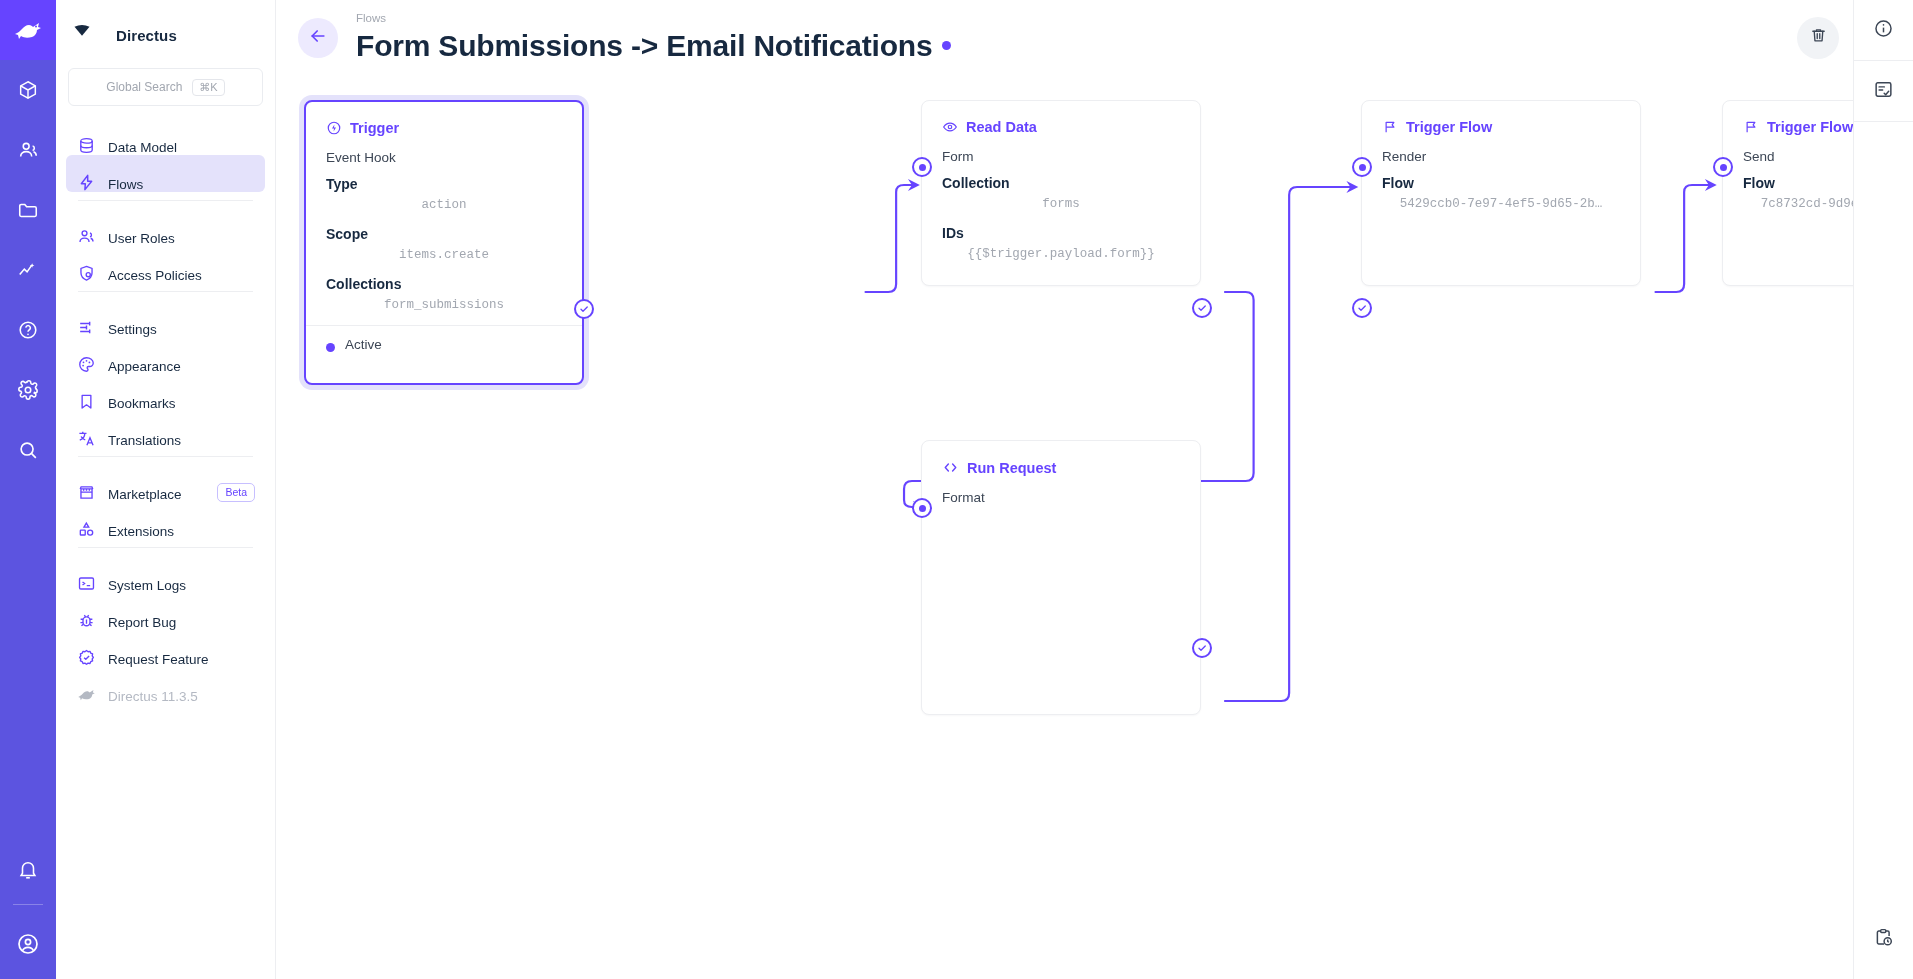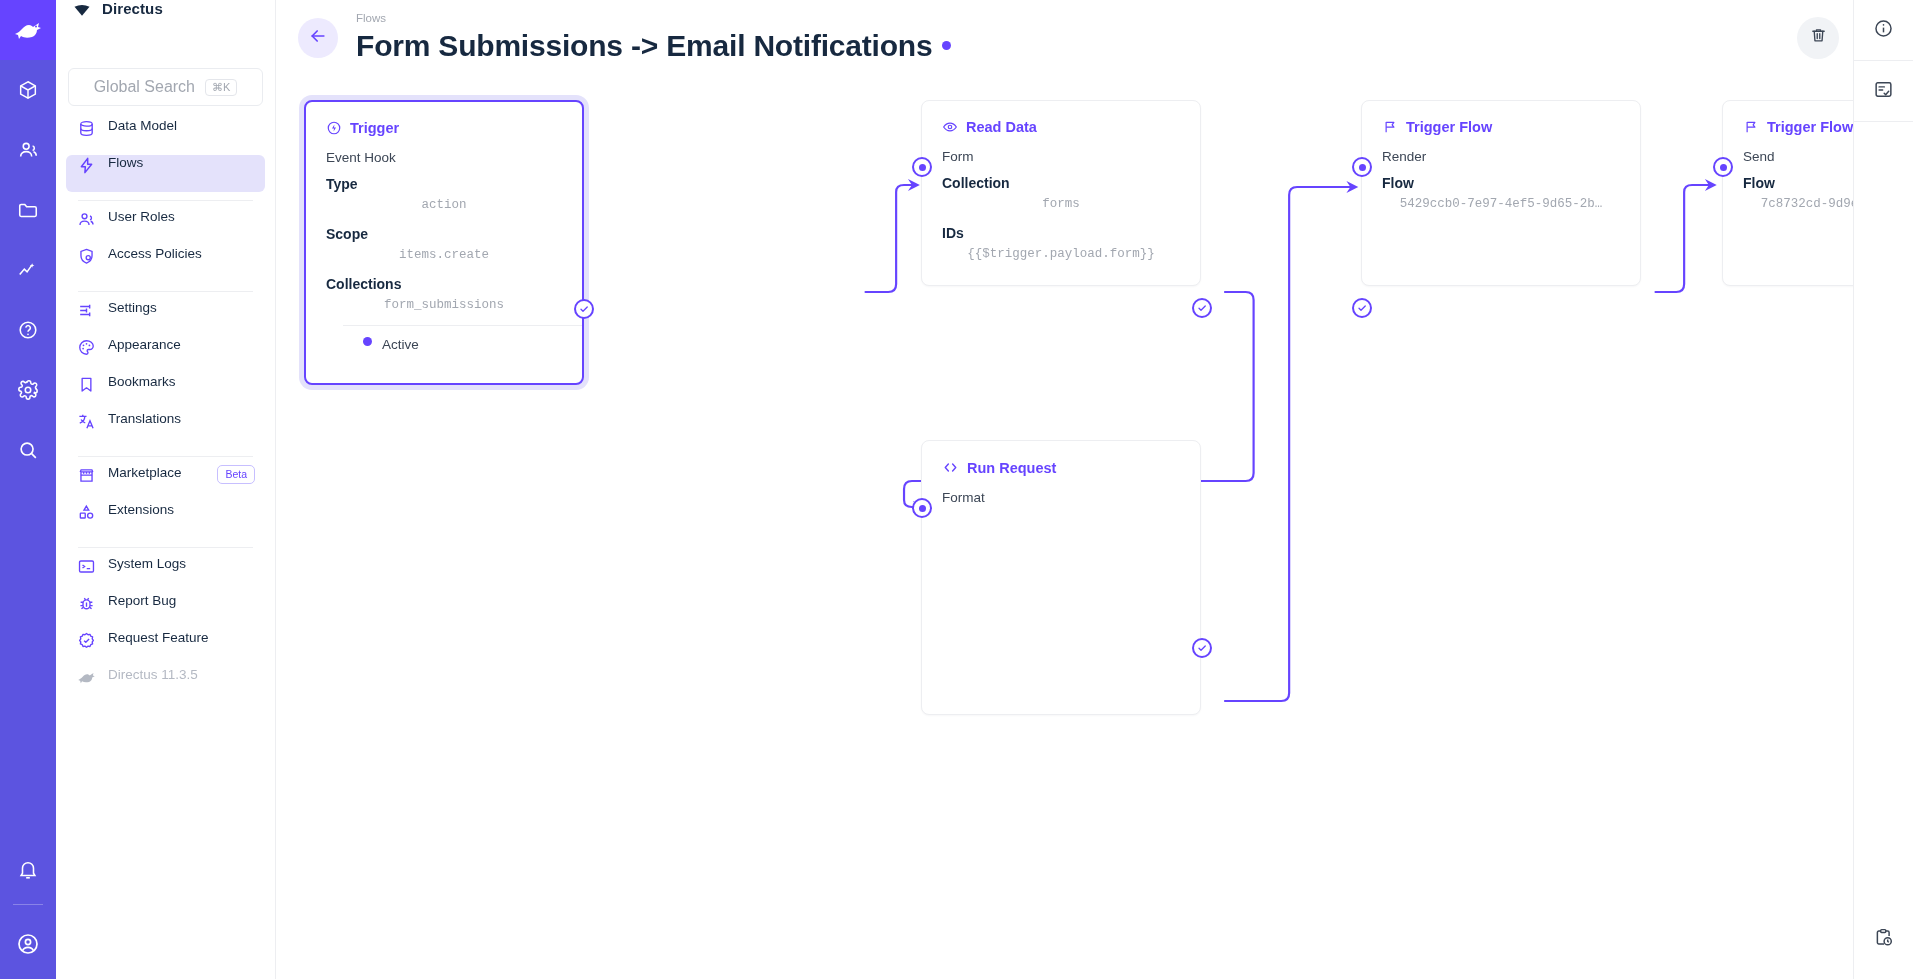--- a/index.html
+++ b/index.html
@@ -35,41 +35,41 @@
   .rail-divider { width: 30px; height: 1px; background: rgba(255,255,255,.28); margin: 4px 0; }
 
   
   .sidebar {
     width: 220px; flex: 0 0 220px; height: 979px;
     background: #ffffff;
     border-right: 1px solid #EDEEF1;
     display: flex; flex-direction: column;
   }
   .sb-header {
-    height: 60px; display: flex; align-items: flex-start; gap: 10px;
-    padding: 0 16px;
+    height: 60px; display: flex; align-items: flex-end; gap: 24px;
+    padding: 16px 16px;
   }
   .sb-header-title {
     font-size: 15px; font-weight: 700; color: #172940; letter-spacing: .1px;
   }
   .sb-search-wrap { padding: 8px 12px 12px 12px; }
   .sb-search {
     height: 38px; border: 1px solid #EAECF0; border-radius: 6px;
     display: flex; align-items: center; justify-content: center; gap: 10px;
     background: #ffffff; cursor: text;
   }
-  .sb-search-placeholder { font-size: 16px; color: #A2A7B0; text-align: center; }
+  .sb-search-placeholder { font-size: 12px; color: #A2A7B0; text-align: center; }
   .sb-search-kbd {
     font-size: 11px; color: #A2A7B0; border: 1px solid #E4E6EB;
     border-radius: 4px; padding: 2px 6px; line-height: 1;
   }
   .nav { padding: 0 10px; }
   .nav-item {
     height: 37px; border-radius: 6px;
-    display: flex; align-items: flex-start; gap: 12px;
+    display: flex; align-items: flex-end; gap: 12px;
     padding: 0 10px; cursor: pointer;
     color: #172940;
   }
   .nav-item.active { background: #E4E2FB; }
   .nav-item .nav-ico { width: 20px; height: 20px; display:flex; align-items:center; justify-content:center; color: #6644FF; flex: 0 0 20px; }
   .nav-item .nav-label { font-size: 13.5px; color: #172940; white-space: nowrap; }
   .nav-item.muted .nav-ico { color: #B4B9C3; }
   .nav-item.muted .nav-label { color: #B4B9C3; }
   .nav-sep { height: 1px; background: #EDEEF1; margin: 8px 12px; }
   .beta-badge {
@@ -132,21 +132,21 @@
 
   
   .node.trigger {
     border: 2px solid #6644FF;
     box-shadow: 0 0 0 5px #E4E2FB;
   }
   .node.trigger .node-inner { padding-bottom: 10px; }
   .node-footer {
     border-top: 1px solid #EDEEF1;
     padding: 11px 20px 12px 20px;
-    display: flex; align-items: flex-start; gap: 10px; margin-left: 37px;
+    display: flex; align-items: flex-end; gap: 10px;
   }
   .status-dot { width: 9px; height: 9px; border-radius: 50%; background: #6644FF; }
   .status-text { font-size: 13.5px; color: #3C4655; }
 
   
   .port {
     position: absolute; width: 20px; height: 20px; border-radius: 50%;
     background: #ffffff; border: 2px solid #6644FF; color: #6644FF;
     display: flex; align-items: center; justify-content: center;
     cursor: pointer;

